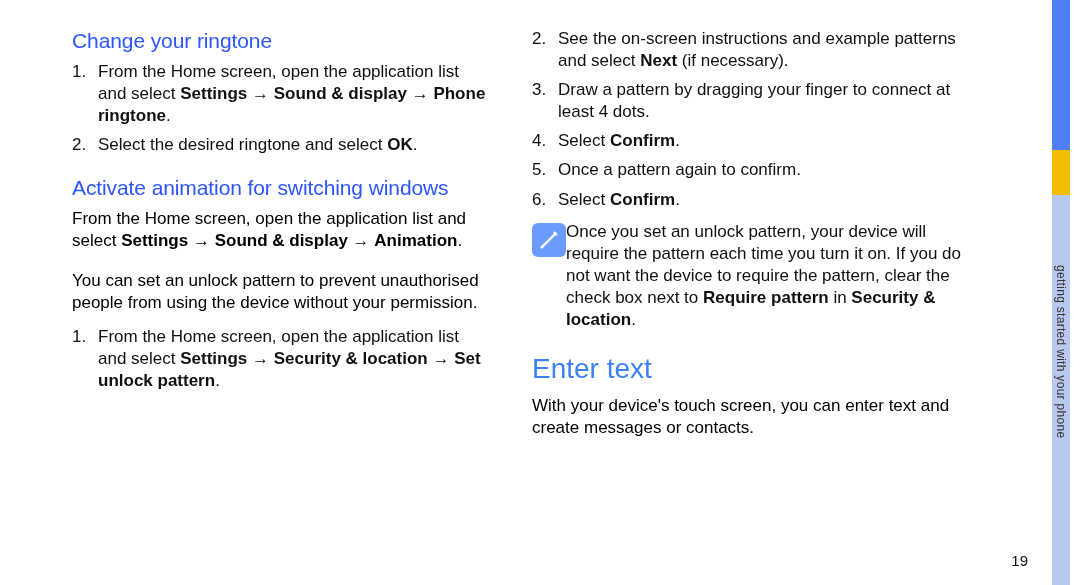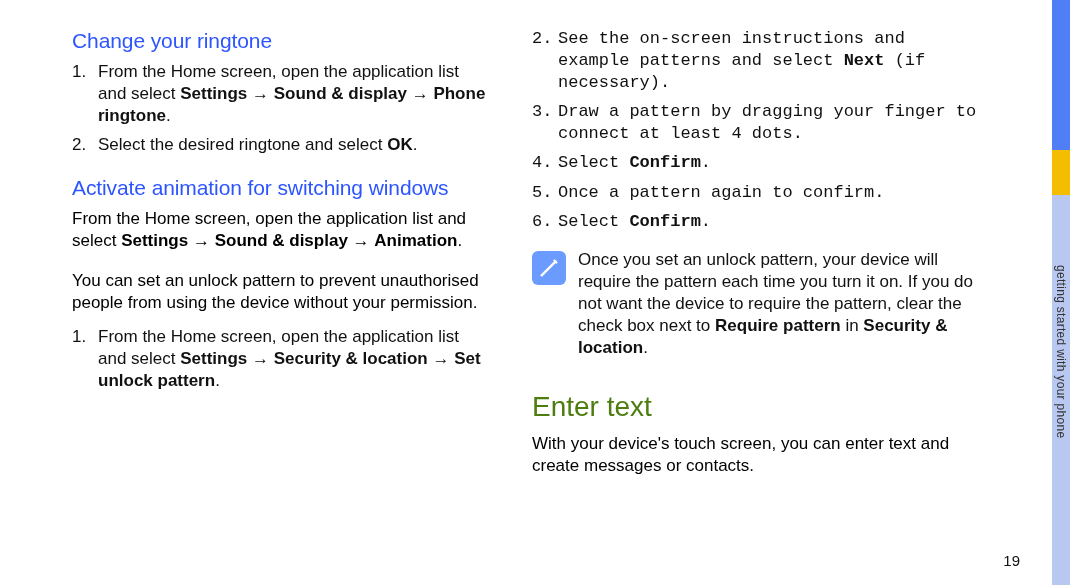--- a/index.html
+++ b/index.html
@@ -27,24 +27,24 @@
     }
     .h3 {
       color: #2d55ff;
       font-size: 21px;
       font-weight: 400;
       margin-bottom: 8px;
       line-height: 1.2;
       letter-spacing: -0.1px;
     }
     .h2 {
-      color: #4d7c0f;
+      color: #3b82f6;
       font-size: 28px;
       font-weight: 400;
-      margin-top: 32px;
+      margin-top: 22px;
       margin-bottom: 10px;
     }
     .para {
       font-size: 17px;
       line-height: 1.3;
       margin-bottom: 12px;
       color: #000;
     }
     .list { list-style: none; counter-reset: li; }
     .list li {
@@ -58,22 +58,21 @@
     .list li::before {
       content: counter(li) ".";
       position: absolute;
       left: 0;
       top: 0;
     }
     b { font-weight: 700; }
     .section { margin-bottom: 18px; }
     .note {
       display: flex;
-      gap: 12px;
-      margin-top: 16px;
+      margin-top: 10px;
     }
     .note-icon-wrap {
       flex: 0 0 34px;
       height: 34px;
       background: #6b9bff;
       border-radius: 6px;
       display: flex;
       align-items: center;
       justify-content: center;
       margin-top: 2px;
@@ -106,21 +105,21 @@
     .tab-label {
       writing-mode: vertical-rl;
       transform: none;
       font-size: 12px;
       color: #333;
       letter-spacing: 0.3px;
       white-space: nowrap;
     }
     .pagenum {
       position: absolute;
-      right: 60px;
+      right: 52px;
       bottom: 16px;
       font-size: 15px;
     }
   </style>
 </head>
 <body>
 
 <div class="page">
 
   <div class="col">
@@ -150,21 +149,21 @@
         <li>
           <span>From the Home screen, open the application list and select </span><b>Settings</b><span> → </span><b>Security &amp; location</b><span> → </span><b>Set unlock pattern</b><span>.</span>
         </li>
       </ol>
     </div>
 
   </div>
 
   <div class="col-right">
 
-    <ol class="list" style="counter-reset: li 1; font-family: Liberation Mono, monospace;">
+    <ol class="list" style="counter-reset: li 1;">
       <li>
         <span>See the on-screen instructions and example patterns and select </span><b>Next</b><span> (if necessary).</span>
       </li>
       <li>Draw a pattern by dragging your finger to connect at least 4 dots.</li>
       <li>
         <span>Select </span><b>Confirm</b><span>.</span>
       </li>
       <li>Once a pattern again to confirm.</li>
       <li>
         <span>Select </span><b>Confirm</b><span>.</span>

